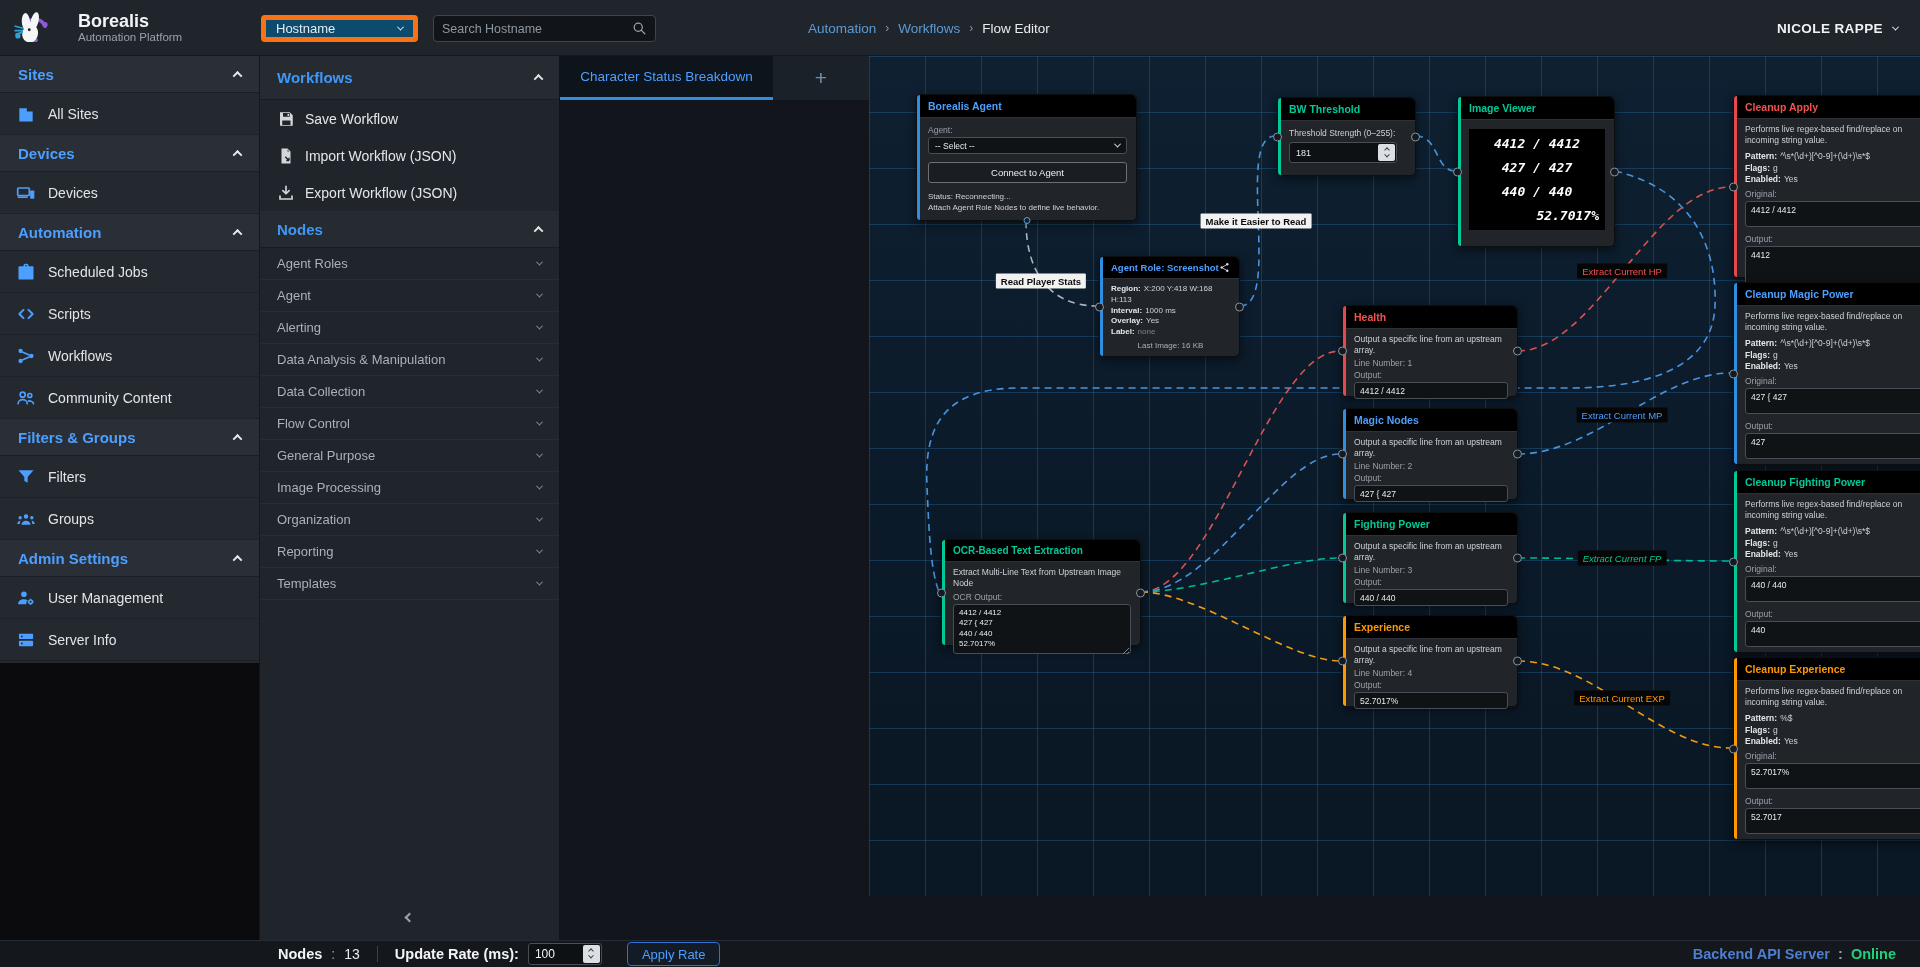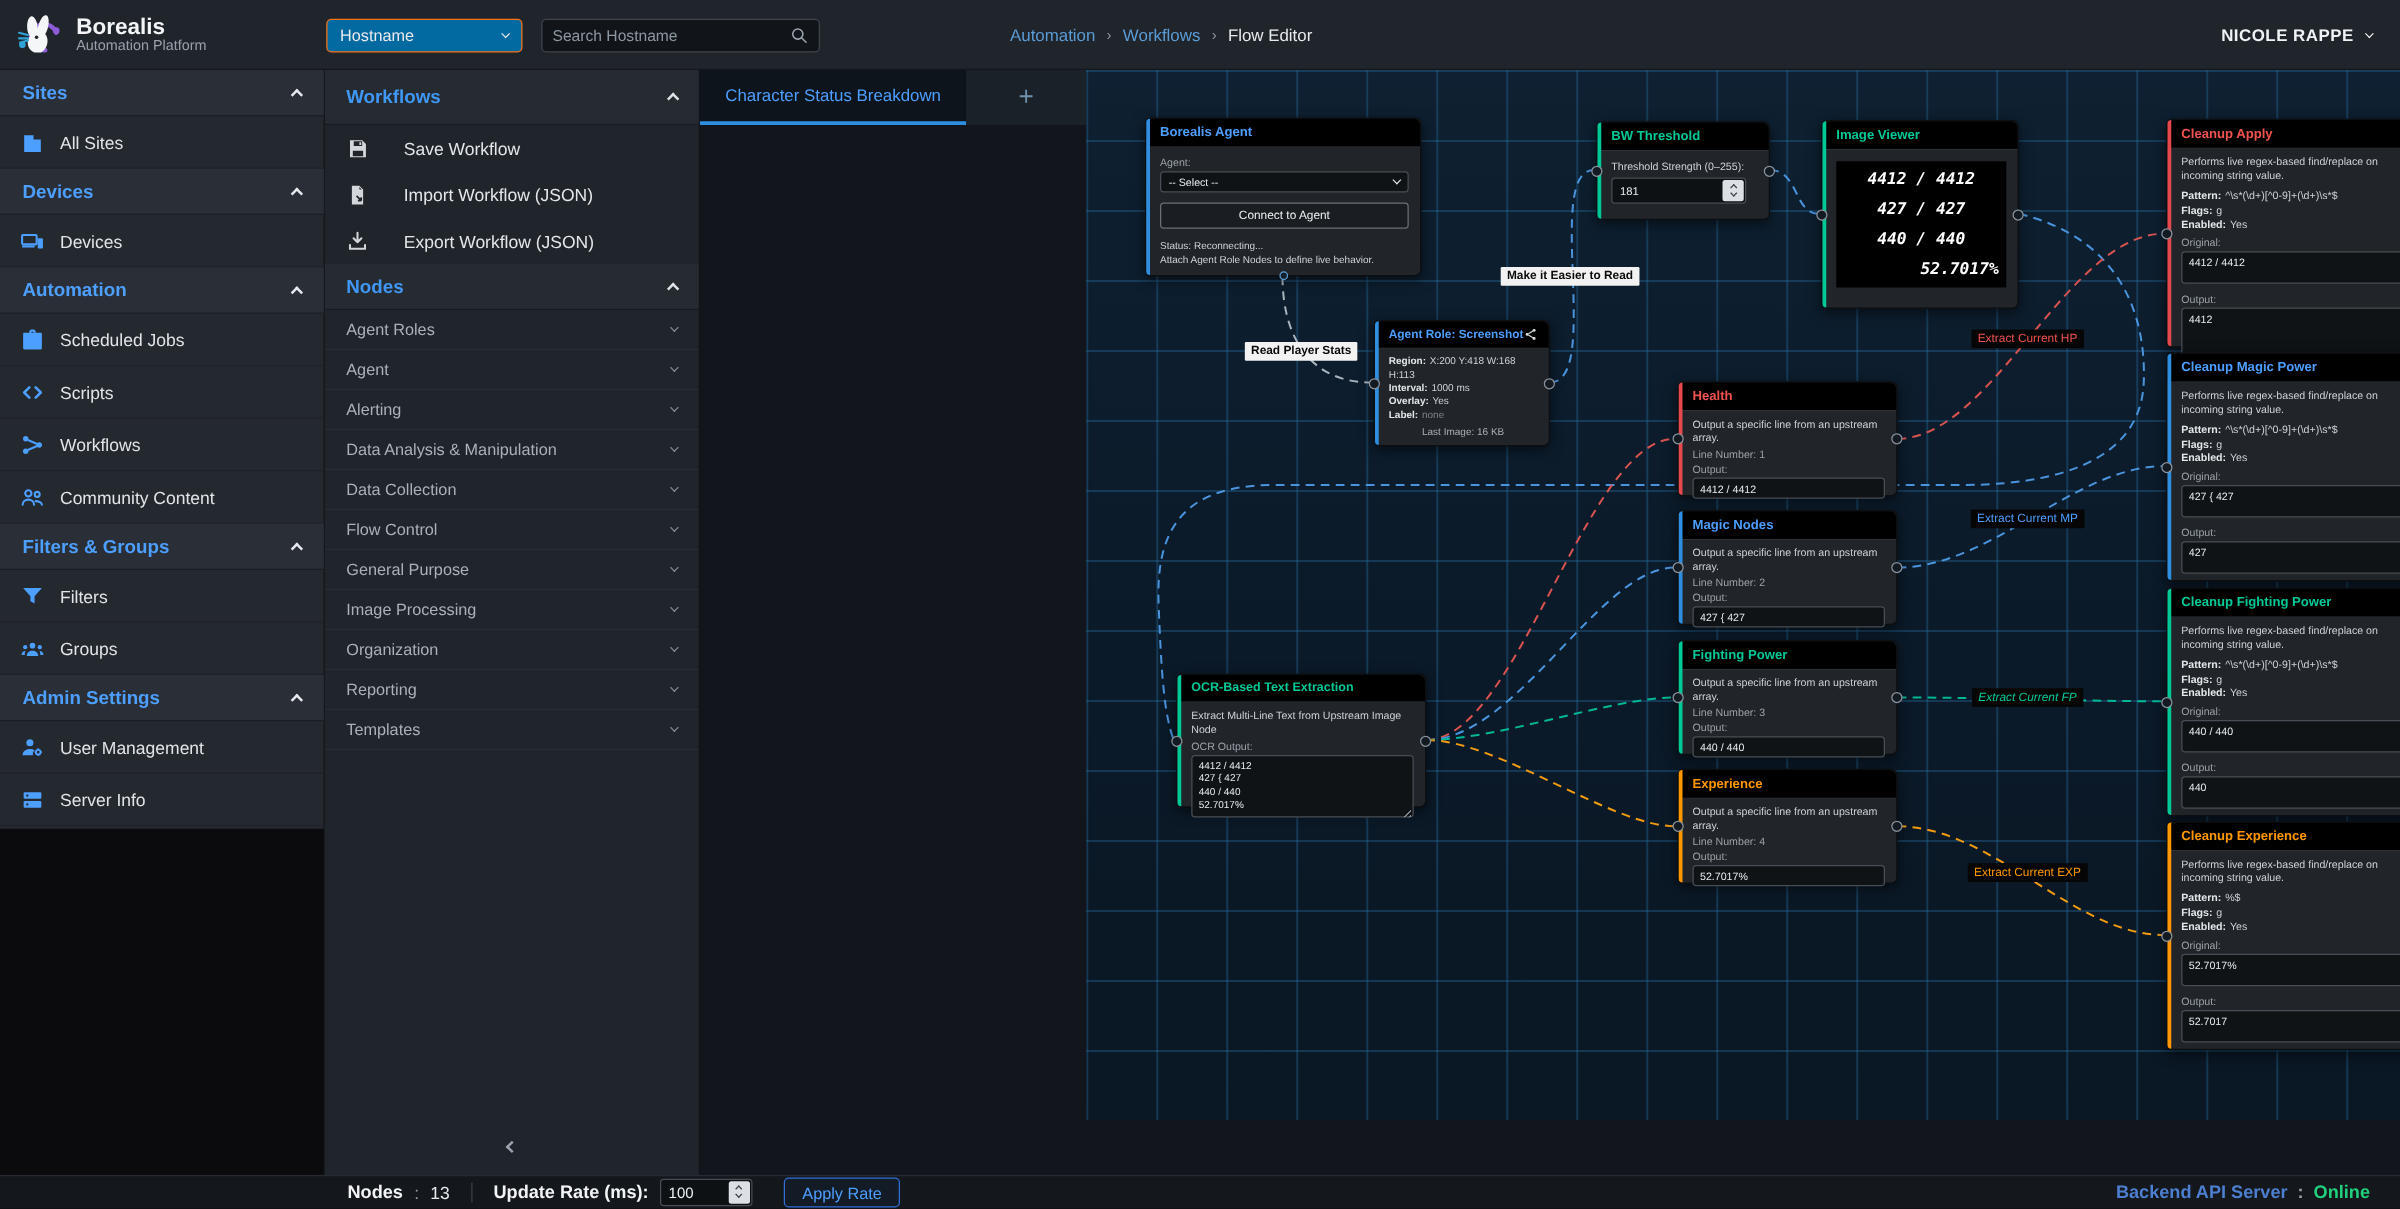--- a/index.html
+++ b/index.html
@@ -1,24 +1,24 @@
 <!DOCTYPE html>
 <html><head>
 <meta charset="utf-8">
 <style>
   * { margin:0; padding:0; box-sizing:border-box; }
   html,body { width:1920px; height:967px; background:#0b0b0d; font-family:"Liberation Sans", sans-serif; overflow:hidden; }
   .app { width:1920px; height:967px; display:flex; flex-direction:column; }
 
   
   .topbar { height:56px; background:#20252c; display:flex; align-items:center; flex-shrink:0; border-bottom:1px solid #14171c; position:relative; }
-  .brand { display:flex; align-items:center; gap:9px; padding-left:10px; width:250px; }
+  .brand { display:flex; align-items:center; gap:26px; padding-left:10px; width:250px; }
   .brand-name { color:#f2f4f6; font-size:18px; font-weight:bold; line-height:1.1; }
   .brand-sub { color:#98a1ab; font-size:11.5px; }
-  .host-select { position:absolute; left:261px; top:15px; width:157px; height:27px; background:#0369a1; border:1px solid #f97316; border-radius:4px; color:#e8ebee; font-size:13px; display:flex; align-items:center; padding:0 10px; justify-content:space-between; }
+  .host-select { position:absolute; left:261px; top:15px; width:157px; height:27px; background:#0c4a6e; border:5px solid #f97316; border-radius:4px; color:#e8ebee; font-size:13px; display:flex; align-items:center; padding:0 10px; justify-content:space-between; }
   .search-box { position:absolute; left:433px; top:15px; width:223px; height:27px; background:#111519; border:1px solid #3e454d; border-radius:4px; display:flex; align-items:center; padding:0 8px; }
   .search-box input { flex:1; background:transparent; border:none; outline:none; color:#dfe3e6; font-size:12.5px; font-family:"Liberation Sans", sans-serif; }
   .search-box input::placeholder { color:#8d97a1; }
   .breadcrumb { position:absolute; left:808px; top:0; height:56px; display:flex; align-items:center; gap:9px; font-size:13.5px; }
   .bc-link { color:#5b9bd5; }
   .bc-sep { color:#8a939c; font-size:12px; }
   .bc-current { color:#e8ebee; }
   .userbox { position:absolute; right:22px; top:0; height:56px; display:flex; align-items:center; gap:10px; color:#f0f3f5; font-size:13.5px; font-weight:bold; letter-spacing:0.4px; }
 
   
@@ -36,21 +36,21 @@
   .sec-head { height:37px; background:#2a2f37; color:#4d9fff; font-weight:bold; font-size:15px; display:flex; align-items:center; padding:0 18px; justify-content:space-between; border-bottom:1px solid #1b1f25; }
   .sec-head .chev { color:#e6e9ec; }
   .side-item { height:42px; display:flex; align-items:center; gap:12px; padding:0 16px; color:#e2e5e8; font-size:14px; border-bottom:1px solid #1e2228; }
   .side-item svg { width:20px; height:20px; color:#4d9fff; flex-shrink:0; }
 
   
   .panel { width:300px; flex-shrink:0; background:#20242b; border-right:1px solid #101419; position:relative; }
   .panel-head { height:44px; background:#262b32; color:#3f97f6; font-weight:bold; font-size:15px; display:flex; align-items:center; padding:0 17px; justify-content:space-between; border-bottom:1px solid #181c22; }
   .panel-head.h2 { height:37px; }
   .panel-head .chev { color:#dfe3e6; }
-  .panel-item { height:37px; display:flex; align-items:center; gap:28px; padding:0 17px; color:#e4e7ea; font-size:14px; }
+  .panel-item { height:37px; display:flex; align-items:center; gap:10px; padding:0 17px; color:#e4e7ea; font-size:14px; }
   .panel-item svg { width:18px; height:18px; color:#d3d7db; flex-shrink:0; }
   .cat-item { height:32px; display:flex; align-items:center; justify-content:space-between; padding:0 17px 0 17px; color:#aab1b9; font-size:13px; border-bottom:1px solid #282d35; }
   .cat-item .chev { color:#8a9199; }
   .collapse-row { position:absolute; bottom:10px; left:0; width:100%; height:26px; display:flex; align-items:center; justify-content:center; color:#9aa3ad; }
 
   
   .canvas-wrap { flex:1; display:flex; flex-direction:row; background:#12161c; }
   .tabbar { height:44px; display:flex; align-items:stretch; background:#151a21; flex-shrink:0; }
   .tab { width:213px; background:#0e141b; color:#4d9fff; font-size:13.5px; display:flex; align-items:center; justify-content:center; border-bottom:3px solid #2e8fe0; }
   .tab-add { width:96px; background:#1b2129; color:#6f90ab; font-size:21px; display:flex; align-items:center; justify-content:center; }

